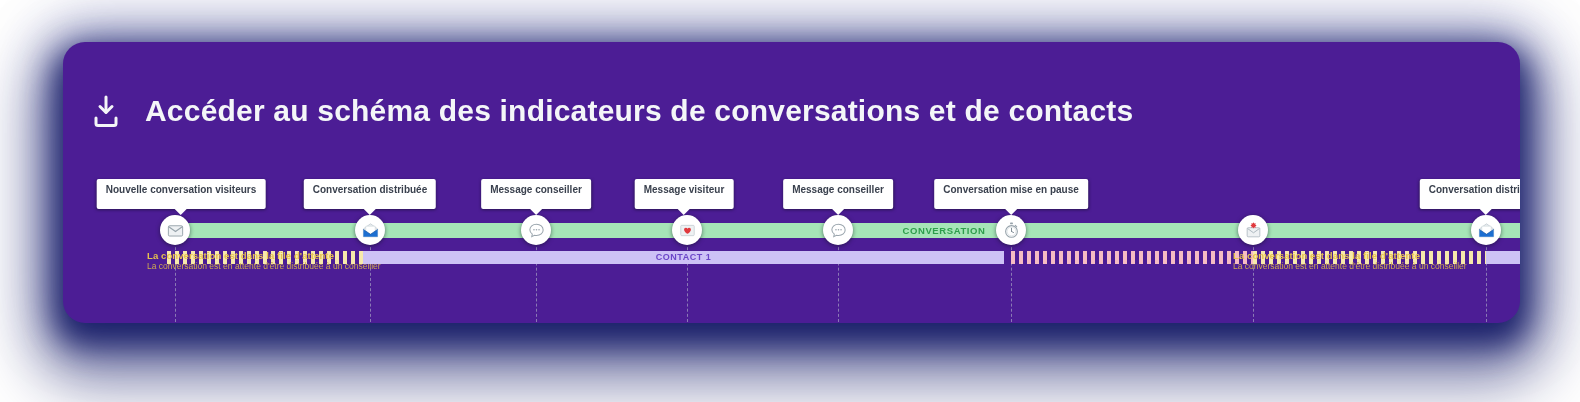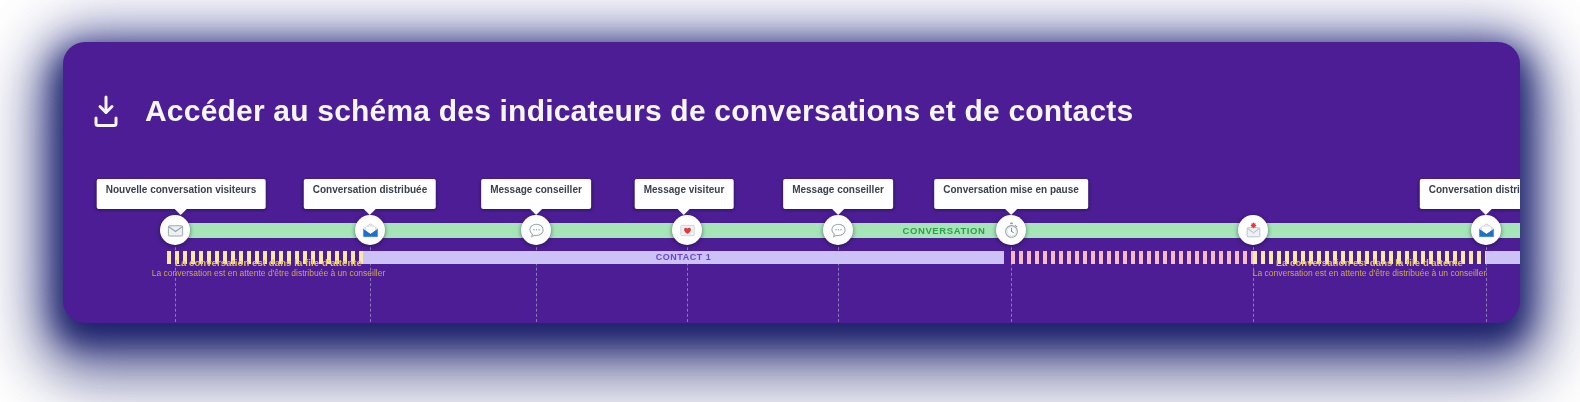--- a/index.html
+++ b/index.html
@@ -28,21 +28,21 @@
     transform:translateX(-50%); font-size:9.5px; font-weight:700; letter-spacing:0.6px;
     color:var(--conv-label); z-index:3; white-space:nowrap; }
 
   .seg { position:absolute; top:209px; height:13px; z-index:2; }
   .seg.contact { background:var(--contact-band); }
   .seg.queue { background:repeating-linear-gradient(90deg, var(--queue-dash) 0 4px, transparent 4px 8px); }
   .seg.pause { background:repeating-linear-gradient(90deg, var(--pause-dash) 0 4px, transparent 4px 8px); }
   .seg-label { display:block; text-align:center; line-height:13px; font-size:9px; font-weight:700;
     letter-spacing:0.5px; color:var(--contact-label); white-space:nowrap; }
 
-  .seg-text { position:absolute; top:215px; transform:translateX(-50%); text-align:center; z-index:2; }
+  .seg-text { position:absolute; top:208px; transform:translateX(-50%); text-align:left; z-index:2; }
   .seg-text .t { font-size:9.5px; font-weight:700; letter-spacing:0.1px; }
   .seg-text .s { font-size:8.5px; line-height:11px; }
   .seg-text.queue .t { color:var(--queue-title); }
   .seg-text.queue .s { color:var(--queue-sub); }
   .seg-text.pause .t { color:var(--pause-title); }
   .seg-text.pause .s { color:var(--pause-sub); }
 
   .event-icon { position:absolute; top:173px; width:30px; height:30px; margin-left:-15px;
     background:#ffffff; border-radius:50%; z-index:4;
     box-shadow:0 1px 4px rgba(15,19,30,0.55);

